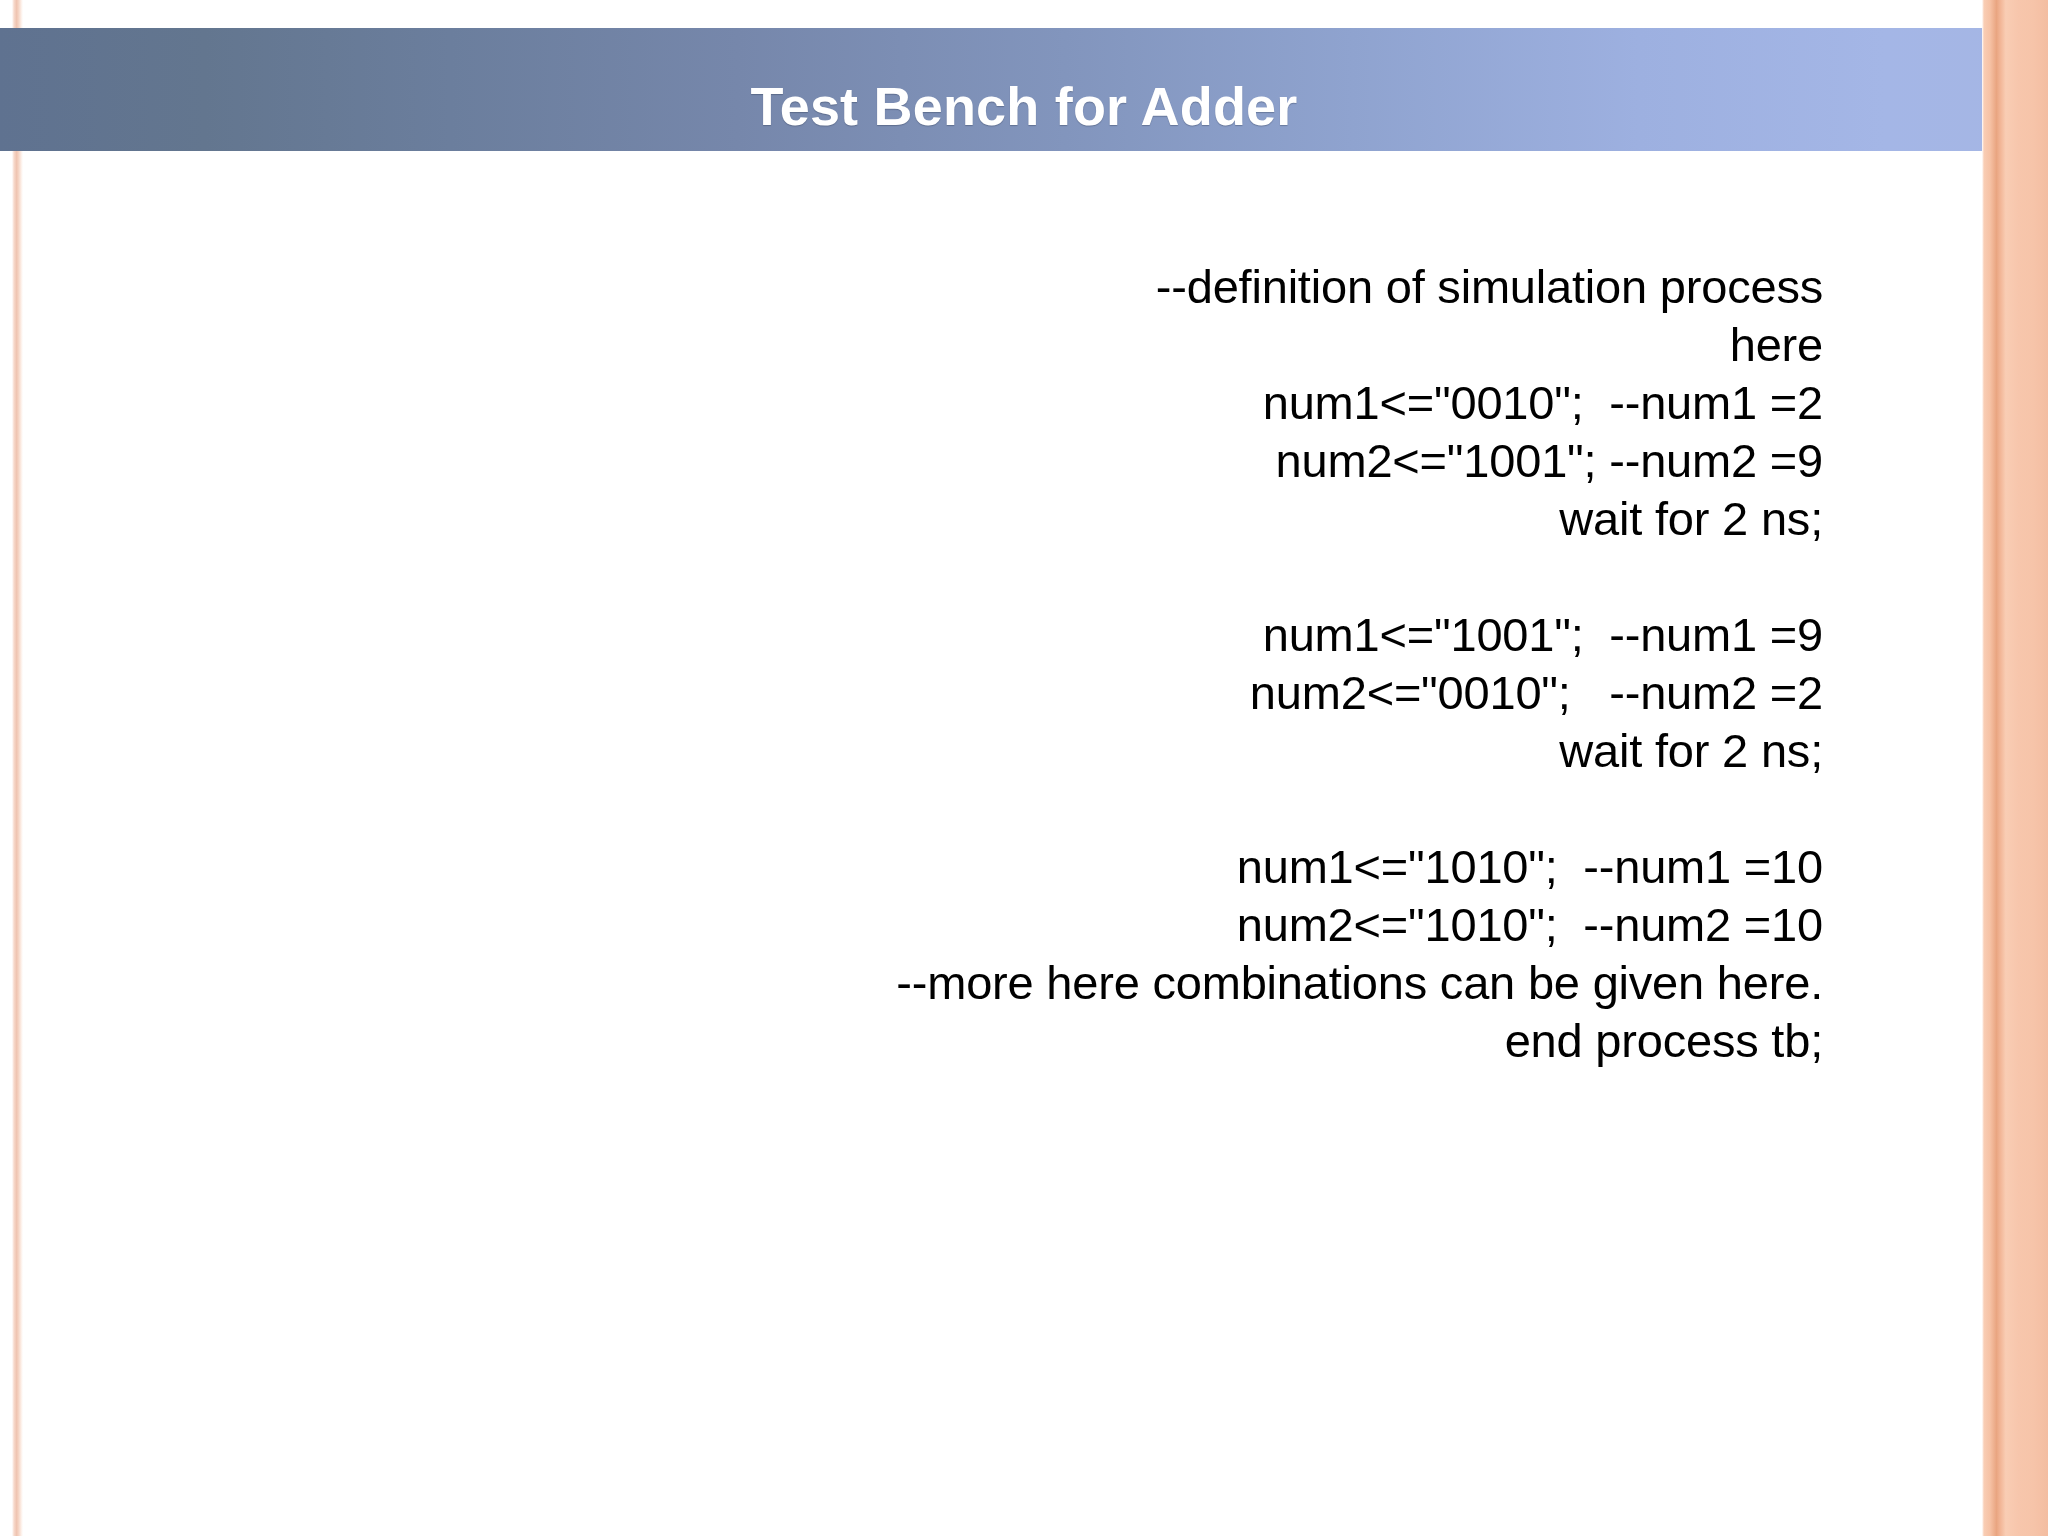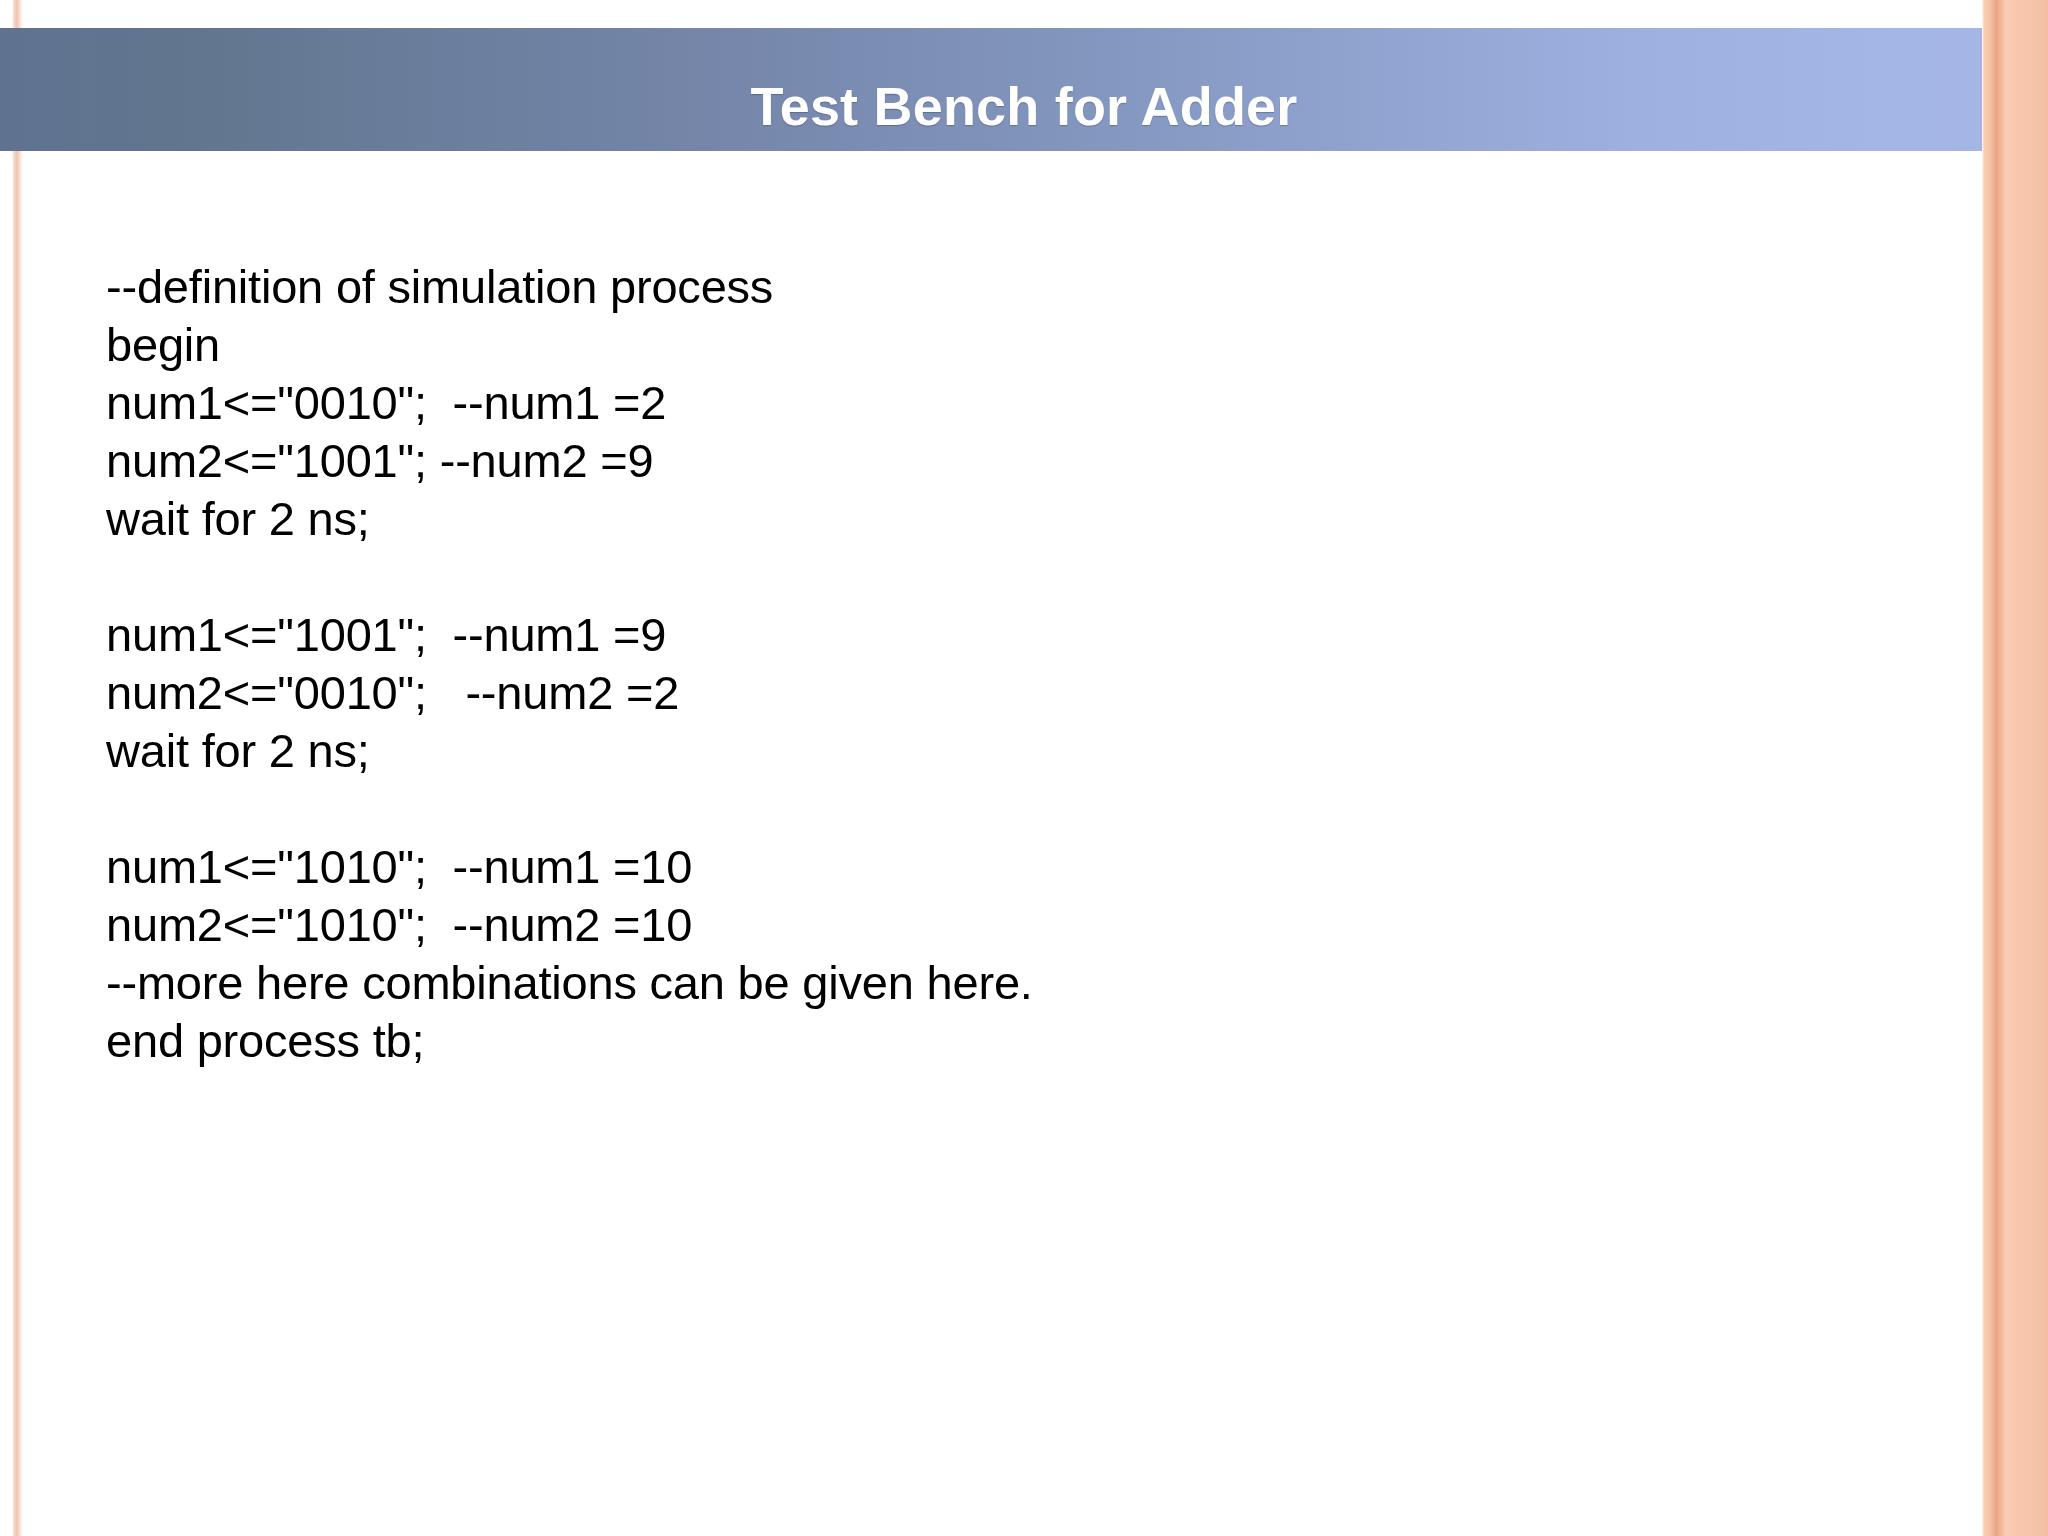--- a/index.html
+++ b/index.html
@@ -83,23 +83,24 @@
     letter-spacing: 0.2px;
     font-family: "Liberation Sans", sans-serif;
     text-shadow: 0 1px 1px rgba(40,52,75,0.35);
     white-space: nowrap;
     margin-top: 32px;
   }
 
   
   .code-body {
     position: absolute;
-    left: 106px;
+    left: 123px;
     top: 258px;
     width: 1700px;
+    text-align: right;
   }
 
   .code-line {
     font-family: "Liberation Sans", sans-serif;
     font-size: 47px;
     line-height: 58px;
     color: #000000;
     white-space: pre;
     letter-spacing: -0.2px;
   }
@@ -114,21 +115,21 @@
 <div class="slide">
 
   <div class="stripe-left"></div>
 
   <div class="title-bar">
     <span class="title-text">Test Bench for Adder</span>
   </div>
 
   <div class="code-body">
       <div class="code-line">--definition of simulation process</div>
-      <div class="code-line">begin</div>
+      <div class="code-line">here</div>
       <div class="code-line">num1&lt;="0010";  --num1 =2</div>
       <div class="code-line">num2&lt;="1001"; --num2 =9</div>
       <div class="code-line">wait for 2 ns;</div>
       <div class="code-line blank"></div>
       <div class="code-line">num1&lt;="1001";  --num1 =9</div>
       <div class="code-line">num2&lt;="0010";   --num2 =2</div>
       <div class="code-line">wait for 2 ns;</div>
       <div class="code-line blank"></div>
       <div class="code-line">num1&lt;="1010";  --num1 =10</div>
       <div class="code-line">num2&lt;="1010";  --num2 =10</div>

